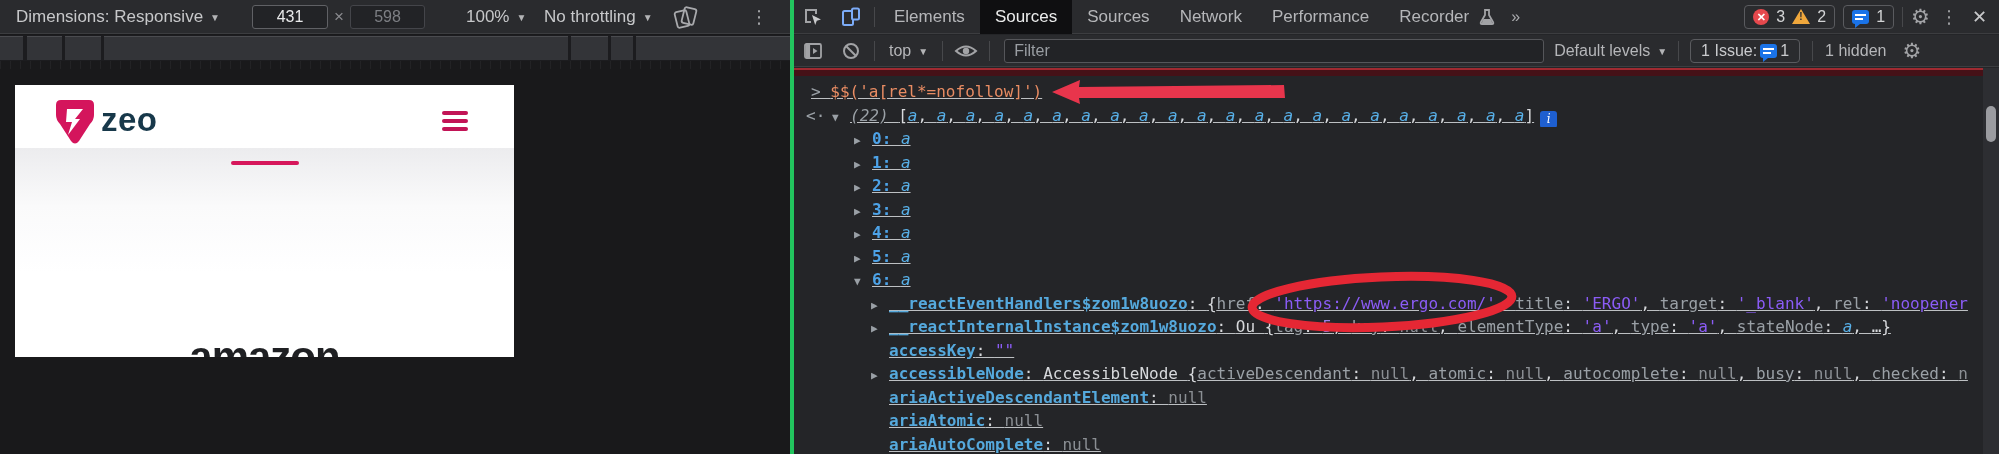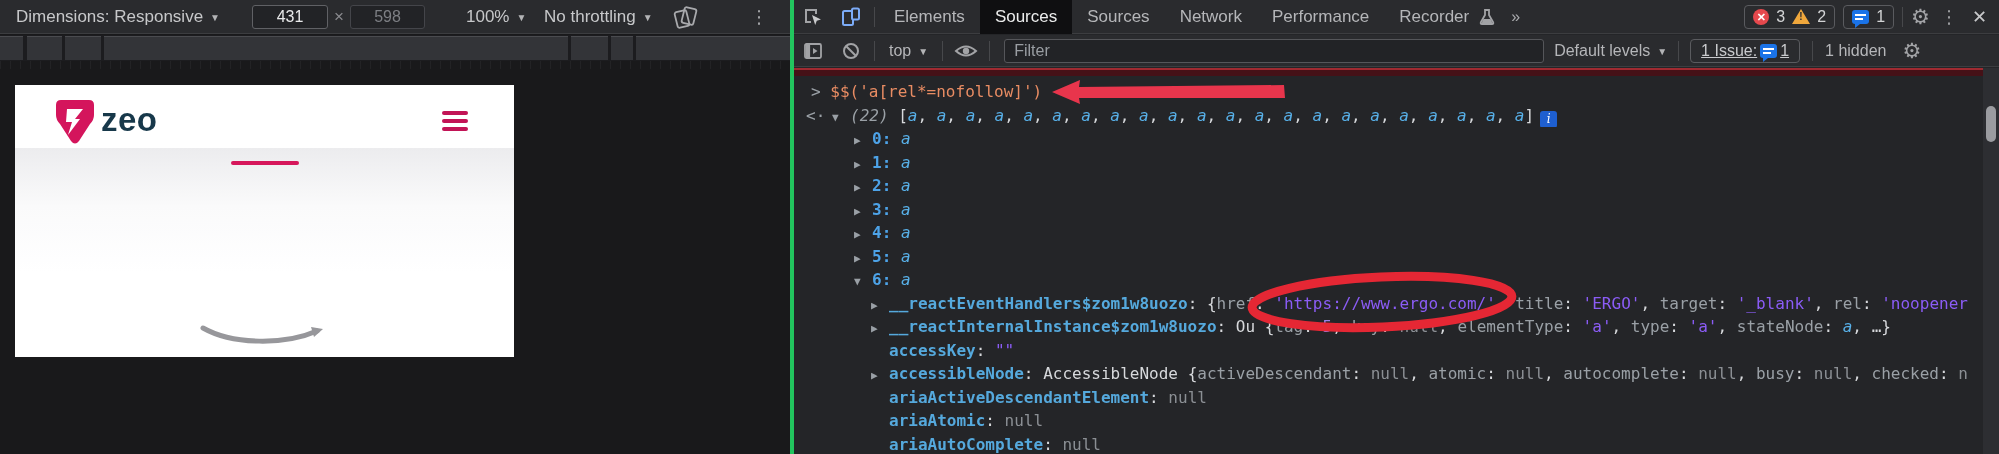--- a/index.html
+++ b/index.html
@@ -70,25 +70,25 @@
   .gear { font-size:21px; color:#a2a3a6; cursor:pointer; font-family:"DejaVu Sans", sans-serif; }
   .kebab { font-size:18px; color:#a2a3a6; cursor:pointer; padding:0 10px; letter-spacing:0; }
   .close-x { font-size:18px; color:#c7c8ca; cursor:pointer; padding:0 12px 0 4px; }
 
   #console-toolbar { position:absolute; left:0; top:35px; right:0; height:32px; background:#2a2b2e;
     border-bottom:1px solid #3c3d40; display:flex; align-items:center; font-size:16px; }
   #filter-input { width:540px; height:24px; background:#222326; border:1px solid #55565a; border-radius:3px;
     color:#d0d1d3; font-size:16px; padding:0 9px; margin:0 10px; outline:none; }
   #filter-input::placeholder { color:#9a9ea3; }
   .issue-chip { display:flex; align-items:center; gap:3px; border:1px solid #5a5b5f; border-radius:4px;
-    height:24px; padding:0 10px; cursor:pointer; color:#c9cacd; white-space:nowrap;text-decoration:underline; }
+    height:24px; padding:0 10px; cursor:pointer; color:#c9cacd; white-space:nowrap; }
   .dim-label { color:#b5b6b9; white-space:nowrap; cursor:pointer; }
 
   
-  #console-area { position:absolute; left:0; top:68px; right:16px; bottom:0; overflow:hidden; }
+  #console-area { position:absolute; left:0; top:68px; right:16px; bottom:0; overflow:hidden;text-decoration:underline; }
   #error-strip { height:8px; background:#451117; border-top:2px solid #a02a31; }
   #console-rows { font-family:"DejaVu Sans Mono", monospace; font-size:16px; line-height:23.5px;
     white-space:nowrap; padding-top:4px; }
   .crow { height:23.5px; overflow:hidden; }
   .ind-cmd { padding-left:17px; } .ind-res { padding-left:12px; }
   .ind-1 { padding-left:60px; } .ind-2 { padding-left:77px; } .ind-2nt { padding-left:95px; }
   .tok-p { color:#9aa0a6; }
   .tok-c { color:#e88c63; }
   .tok-t { display:inline-block; width:18px; font-size:11px; color:#9aa0a6; cursor:pointer; }
   .tok-r { display:inline-block; width:26px; color:#9aa0a6; }
@@ -159,20 +159,21 @@
         <div class="bar"></div>
         <div class="bar"></div>
         <div class="bar" style="margin-bottom:0"></div>
       </div>
     </div>
     <div id="hero">
       <div id="pink-line"></div>
       <div id="carousel">
         <div class="chev" id="chev-prev">‹</div>
         <div id="amazon-logo">
+          <span id="amazon-text">amazon</span>
           <svg id="amazon-smile" width="132" height="22" viewBox="0 0 132 22">
             <path d="M4,3 C34,20 86,20 118,6" fill="none" stroke="#97979b" stroke-width="5" stroke-linecap="round"></path>
             <path d="M112,2 L124,4 L115,12 Z" fill="#97979b"></path>
           </svg>
         </div>
         <div class="chev" id="chev-next">›</div>
       </div>
     </div>
   </div>
 </div>

